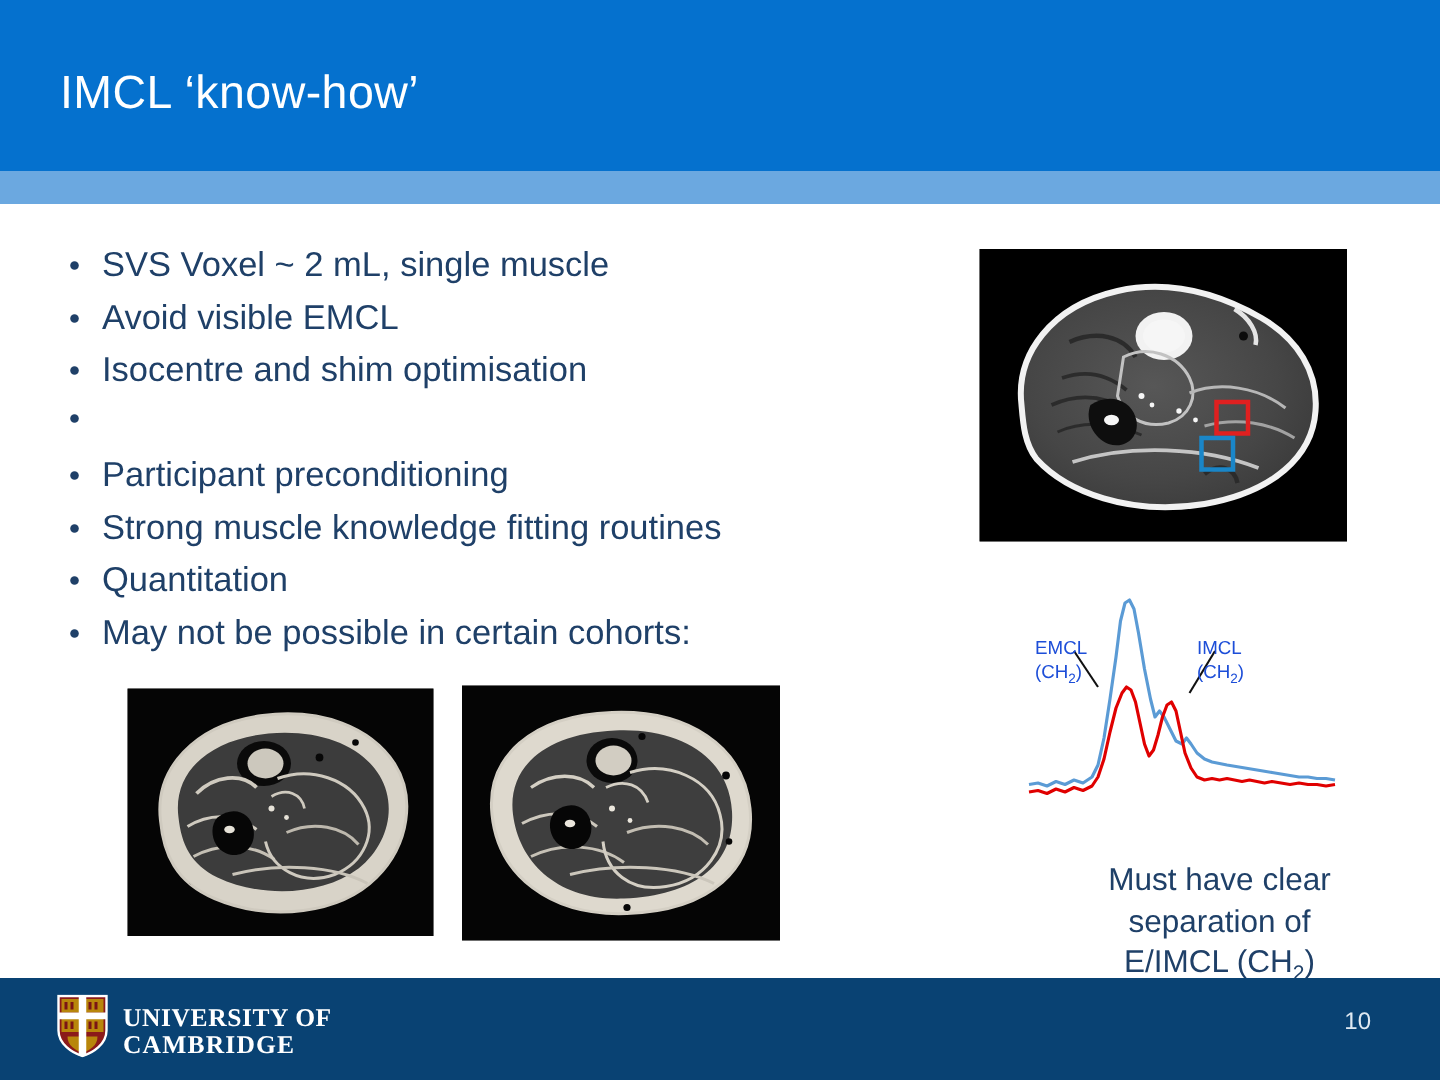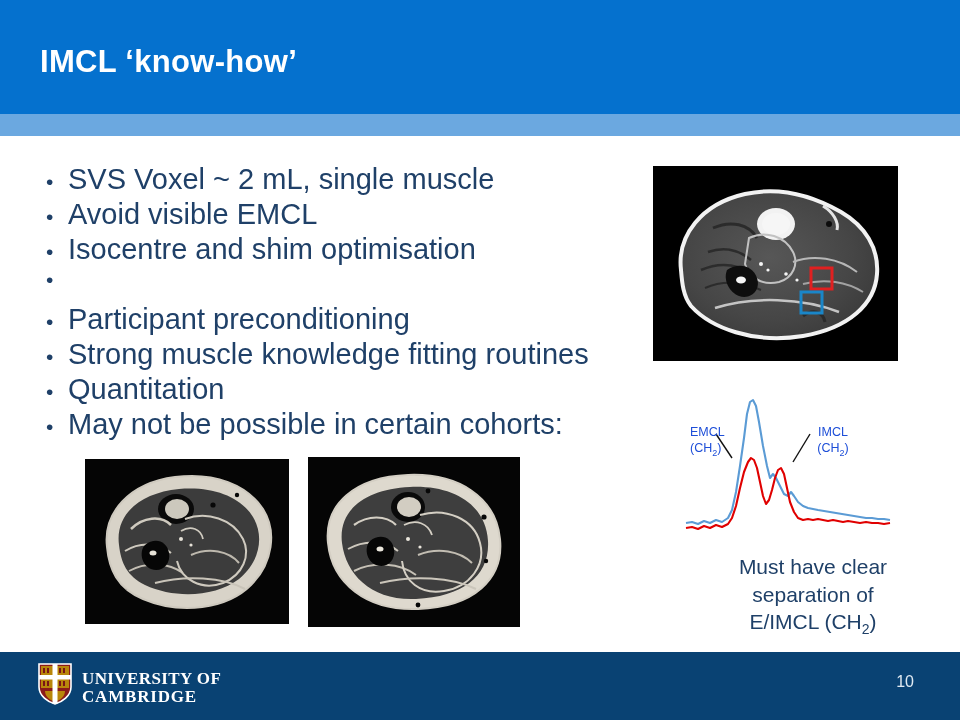--- a/index.html
+++ b/index.html
@@ -19,21 +19,21 @@
   #header-bar {
     position: absolute;
     left: 0; top: 0;
     width: 960px; height: 114px;
     background: #0571ce;
   }
   #slide-title {
     position: absolute;
     left: 40px; top: 44px;
     font-size: 31px;
-    font-weight: bold;
+    font-weight: normal;
     color: #ffffff;
     letter-spacing: 0.3px;
     white-space: nowrap;
   }
   #header-accent-bar {
     position: absolute;
     left: 0; top: 114px;
     width: 960px; height: 22px;
     background: #6ba8e0;
   }
@@ -54,21 +54,21 @@
     flex: 0 0 26px;
     color: #1f4068;
     font-size: 21px;
     line-height: 1;
     text-align: left;
     padding-left: 4px;
     box-sizing: border-box;
   }
   .bullet-text {
     color: #1f4068;
-    font-size: 29px;
+    font-size: 23px;
     line-height: 1.1;
     white-space: nowrap;
   }
 
   
   .mri-frame {
     position: absolute;
     background: #000000;
     overflow: hidden;
   }
@@ -95,26 +95,26 @@
   #spectrum-svg { display: block; width: 100%; height: 100%; }
   .peak-label {
     position: absolute;
     font-size: 12.5px;
     font-weight: normal;
     color: #1d4ed8;
     line-height: 1.25;
     text-align: left;
   }
   #emcl-label { left: 690px; top: 425px; width: 70px; }
-  #imcl-label { left: 798px; top: 425px; width: 70px; text-align: center; }
+  #imcl-label { left: 798px; top: 425px; width: 70px; }
   .peak-label sub { font-size: 9px; }
 
   #spectrum-caption {
     position: absolute;
-    left: 668px; top: 553px;
+    left: 668px; top: 573px;
     width: 290px;
     text-align: center;
     color: #1f4068;
     font-size: 21px;
     line-height: 1.32;
   }
   #spectrum-caption sub { font-size: 14px; }
 
   
   #footer-bar {

